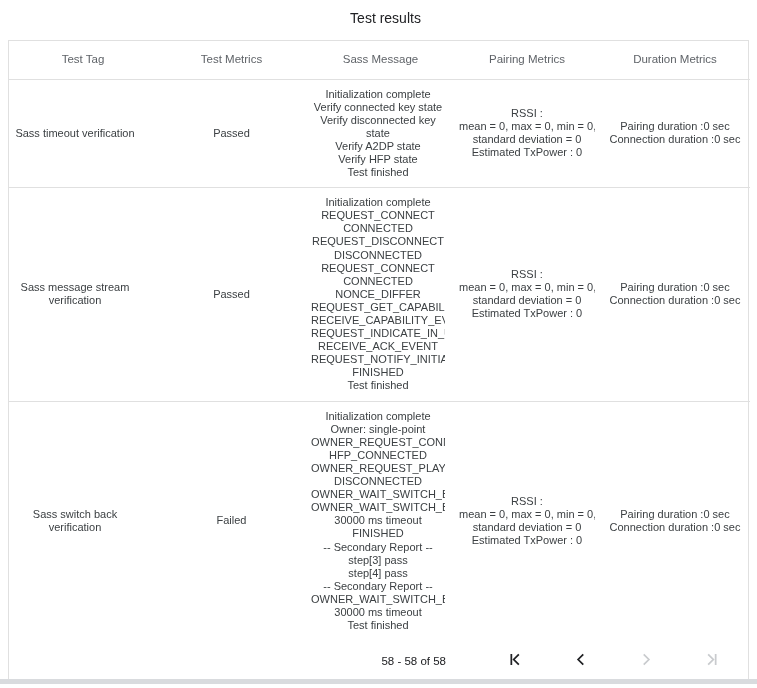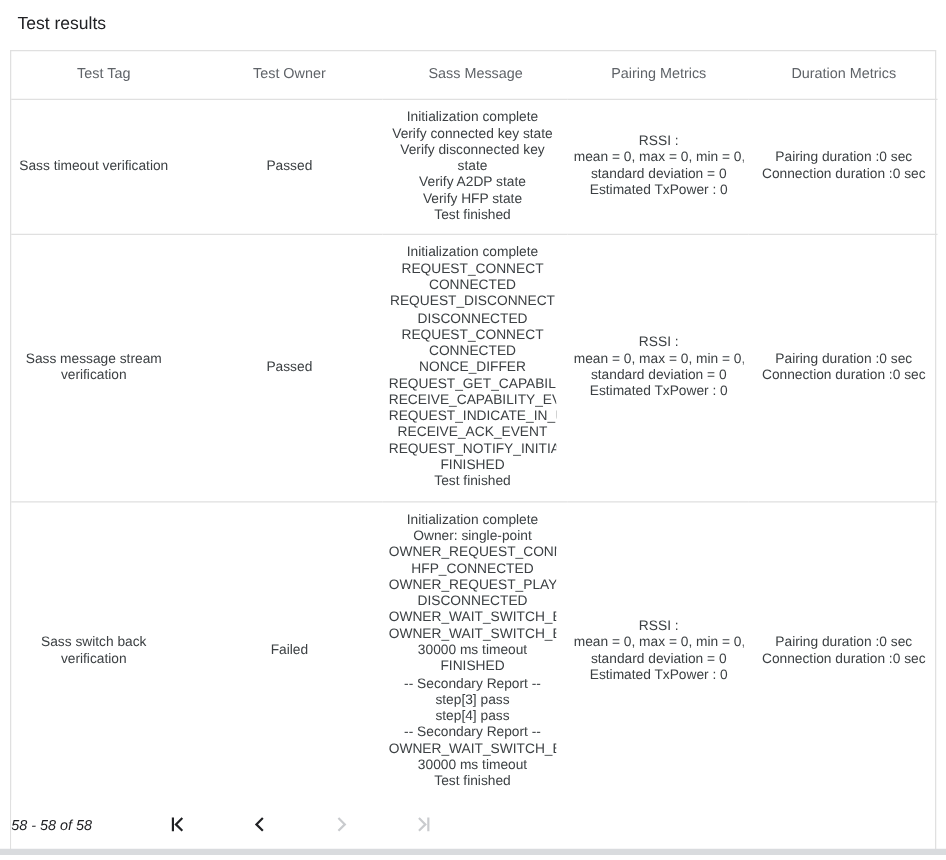--- a/index.html
+++ b/index.html
@@ -9,20 +9,21 @@
     font-family: "Liberation Sans", "DejaVu Sans", sans-serif;
     color: #3c4043;
     overflow: hidden;
     position: relative;
   }
   .page-title {
     font-size: 14px;
     font-weight: 500;
     color: #202124;
     padding: 10px 0 0 14px;
+    text-align: center;
   }
   .table-wrap {
     position: absolute;
     left: 8px; top: 40px;
     width: 741px;
     border: 1px solid #e0e0e0;
     background: #fff;
   }
   table.results {
     width: 100%;
@@ -46,23 +47,23 @@
   tbody tr.has-sep td { border-bottom: 1px solid #e0e0e0; }
   .cell-inner { overflow: hidden; white-space: pre-line; }
   .tag-cell .cell-inner { width: 122px; }
   .msg-cell .cell-inner { width: 134px; white-space: pre-line; word-wrap: normal; }
   .metric-cell .cell-inner { white-space: pre; }
   
   .paginator {
     height: 41px;
     display: flex;
     align-items: center;
+    justify-content: flex-end;
     padding-right: 12px;
     background: #fff;
-    font-style: italic;
   }
   .range-label {
     font-size: 11.5px;
     color: #202124;
     margin-right: 26px;
   }
   .pg-btn {
     width: 48px; height: 36px;
     margin-left: 18px;
     background: transparent;
@@ -98,21 +99,21 @@
     <colgroup>
       <col style="width:147px">
         <col style="width:150px">
         <col style="width:148px">
         <col style="width:145px">
         <col style="width:151px">
     </colgroup>
     <thead>
       <tr>
         <th>Test Tag</th>
-        <th>Test Owner</th>
+        <th>Test Metrics</th>
         <th>Sass Message</th>
         <th>Pairing Metrics</th>
         <th>Duration Metrics</th>
       </tr>
     </thead>
     <tbody>
       <tr class="has-sep">
         <td class="tag-cell">
             <div class="cell-inner">Sass timeout verification</div>
           </td>

